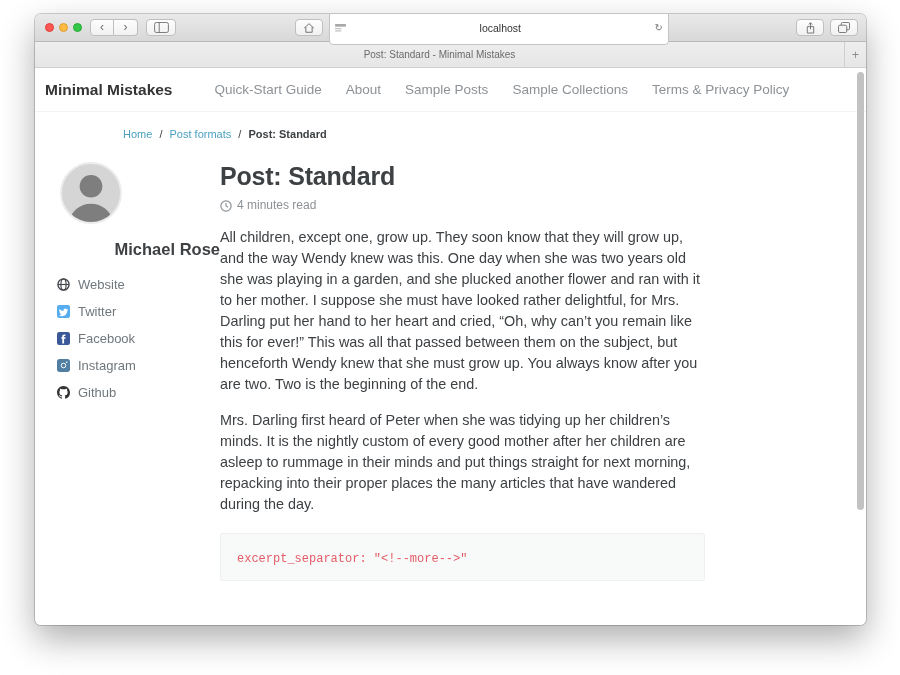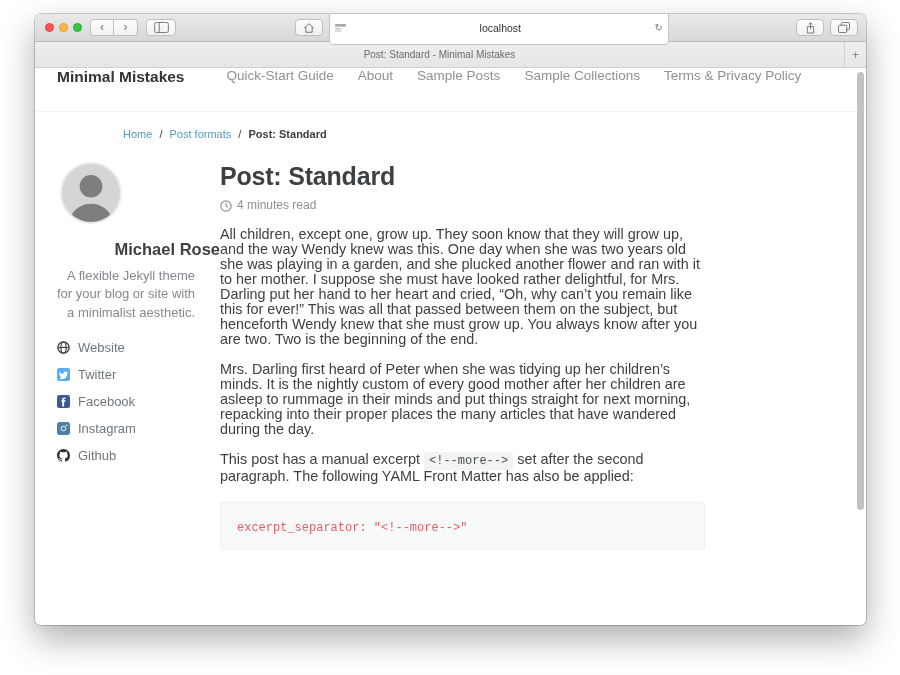--- a/index.html
+++ b/index.html
@@ -48,21 +48,21 @@
     display:flex; align-items:stretch;
   }
   .tab { flex:1; display:flex; align-items:center; justify-content:center; font-size:10px; color:#6b6b6b; }
   .newtab { width:22px; border:none; border-left:1px solid #cfcfcf; background:transparent; color:#8a8a8a; font-size:12px; line-height:1; cursor:default; }
 
   
   .viewport { position:relative; height:564px; background:#fff; overflow:hidden; }
   .scrollbar-thumb { position:absolute; right:2px; top:4px; width:7px; height:438px; border-radius:4px; background:#c2c2c2; z-index:9; }
 
   
-  .masthead { height:44px; display:flex; align-items:flex-start; padding:0 22px; border-bottom:1px solid #f2f3f3; }
+  .masthead { height:44px; display:flex; align-items:center; padding:0 10px; border-bottom:1px solid #f2f3f3; }
   .site-title { font-size:15.5px; font-weight:bold; color:#343434; text-decoration:none; }
   .masthead nav { margin-left:42px; display:flex; gap:24px; }
   .masthead nav a { font-size:13.5px; color:#8d9297; text-decoration:none; }
 
   
   .page { padding:16px 0 0 22px; }
   .breadcrumb { margin-left:66px; font-size:11px; color:#3d4144; }
   .breadcrumb a { color:#4b9fbf; text-decoration:none; }
   .breadcrumb .sep { margin:0 4px; color:#3d4144; }
   .breadcrumb .current { font-weight:bold; color:#3d4144; }
@@ -81,21 +81,21 @@
   .author-links { list-style:none; margin-top:18px; }
   .author-links li { display:flex; align-items:center; gap:8px; margin-bottom:12px; }
   .author-links a { font-size:13px; color:#6f777d; text-decoration:none; }
   .li-icon { width:13px; height:13px; display:inline-flex; }
   .li-icon svg { width:13px; height:13px; }
 
   
   article { width:485px; }
   .post-title { font-size:25px; font-weight:bold; color:#3d4144; letter-spacing:-.2px; }
   .post-meta { display:flex; align-items:flex-end; gap:5px; margin-top:7px; font-size:12px; color:#8d9297; }
-  article p.body { font-size:14.4px; line-height:15px; color:#3d4144; margin-top:15px; }
+  article p.body { font-size:14.4px; line-height:21px; color:#3d4144; margin-top:15px; }
   code.inline {
     font-family:"Liberation Mono","DejaVu Sans Mono",monospace; font-size:12px;
     background:#f2f3f3; padding:2px 5px; border-radius:3px; color:#4a4f54;
   }
   .codeblock {
     margin:18px 0 2px 0; background:#f8f9f9; border:1px solid #eff1f1; border-radius:2px;
     padding:14px 16px;
   }
   .codeblock code {
     font-family:"Liberation Mono","DejaVu Sans Mono",monospace; font-size:12px; color:#e45c67;
@@ -202,21 +202,20 @@
         <div class="columns">
 
           <aside class="sidebar">
             <div class="avatar">
               <svg viewBox="0 0 24 24">
                 <circle cx="12" cy="9.2" r="4.7" fill="#7e7e7e"></circle>
                 <path d="M2.8 24c.9-4.6 4.7-7.6 9.2-7.6s8.3 3 9.2 7.6z" fill="#7e7e7e"></path>
               </svg>
             </div>
             <h3 class="author-name">Michael Rose</h3>
-            <p class="author-bio">A flexible Jekyll theme for your blog or site with a minimalist aesthetic.</p>
             <ul class="author-links">
               <li>
                 <span class="li-icon">
                   <svg viewBox="0 0 14 14">
                       <circle cx="7" cy="7" r="6" fill="none" stroke="#45494e" stroke-width="1.5"></circle>
                       <line x1="1" y1="7" x2="13" y2="7" stroke="#45494e" stroke-width="1.3"></line>
                       <ellipse cx="7" cy="7" rx="2.8" ry="6" fill="none" stroke="#45494e" stroke-width="1.3"></ellipse>
                     </svg>
                 </span>
                 <a href="#">Website</a>
@@ -267,21 +266,20 @@
                 <svg viewBox="0 0 14 14" style="width:12px;height:12px;">
                     <circle cx="7" cy="7" r="6" fill="none" stroke="#8d9297" stroke-width="1.4"></circle>
                     <path d="M7 3.5 V7 L9.3 8.5" fill="none" stroke="#8d9297" stroke-width="1.3"></path>
                   </svg>
               </span>
               <span>4 minutes read</span>
             </p>
 
             <p class="body">All children, except one, grow up. They soon know that they will grow up, and the way Wendy knew was this. One day when she was two years old she was playing in a garden, and she plucked another flower and ran with it to her mother. I suppose she must have looked rather delightful, for Mrs. Darling put her hand to her heart and cried, “Oh, why can’t you remain like this for ever!” This was all that passed between them on the subject, but henceforth Wendy knew that she must grow up. You always know after you are two. Two is the beginning of the end.</p>
             <p class="body">Mrs. Darling first heard of Peter when she was tidying up her children’s minds. It is the nightly custom of every good mother after her children are asleep to rummage in their minds and put things straight for next morning, repacking into their proper places the many articles that have wandered during the day.</p>
-            <p class="body"><span>This post has a manual excerpt </span><code class="inline">&lt;!--more--&gt;</code><span> set after the second paragraph. The following YAML Front Matter has also be applied:</span></p>
 
             <div class="codeblock">
               <code>excerpt_separator: "&lt;!--more--&gt;"</code>
             </div>
 
           </article>
         </div>
       </div>
     </div>
 

